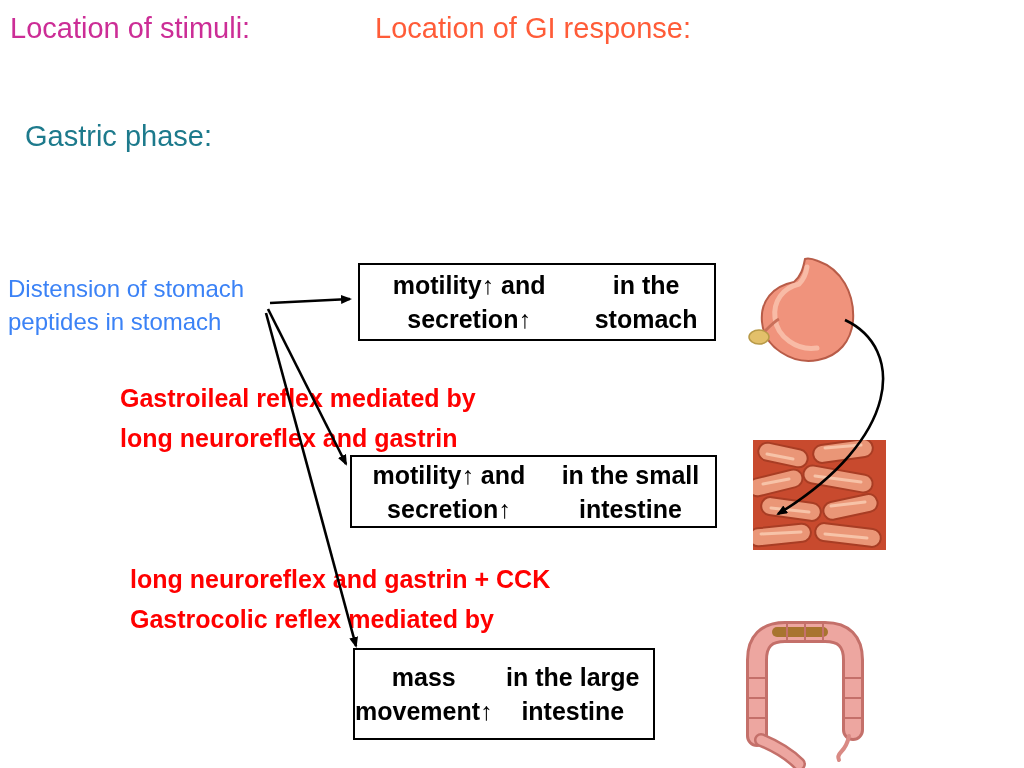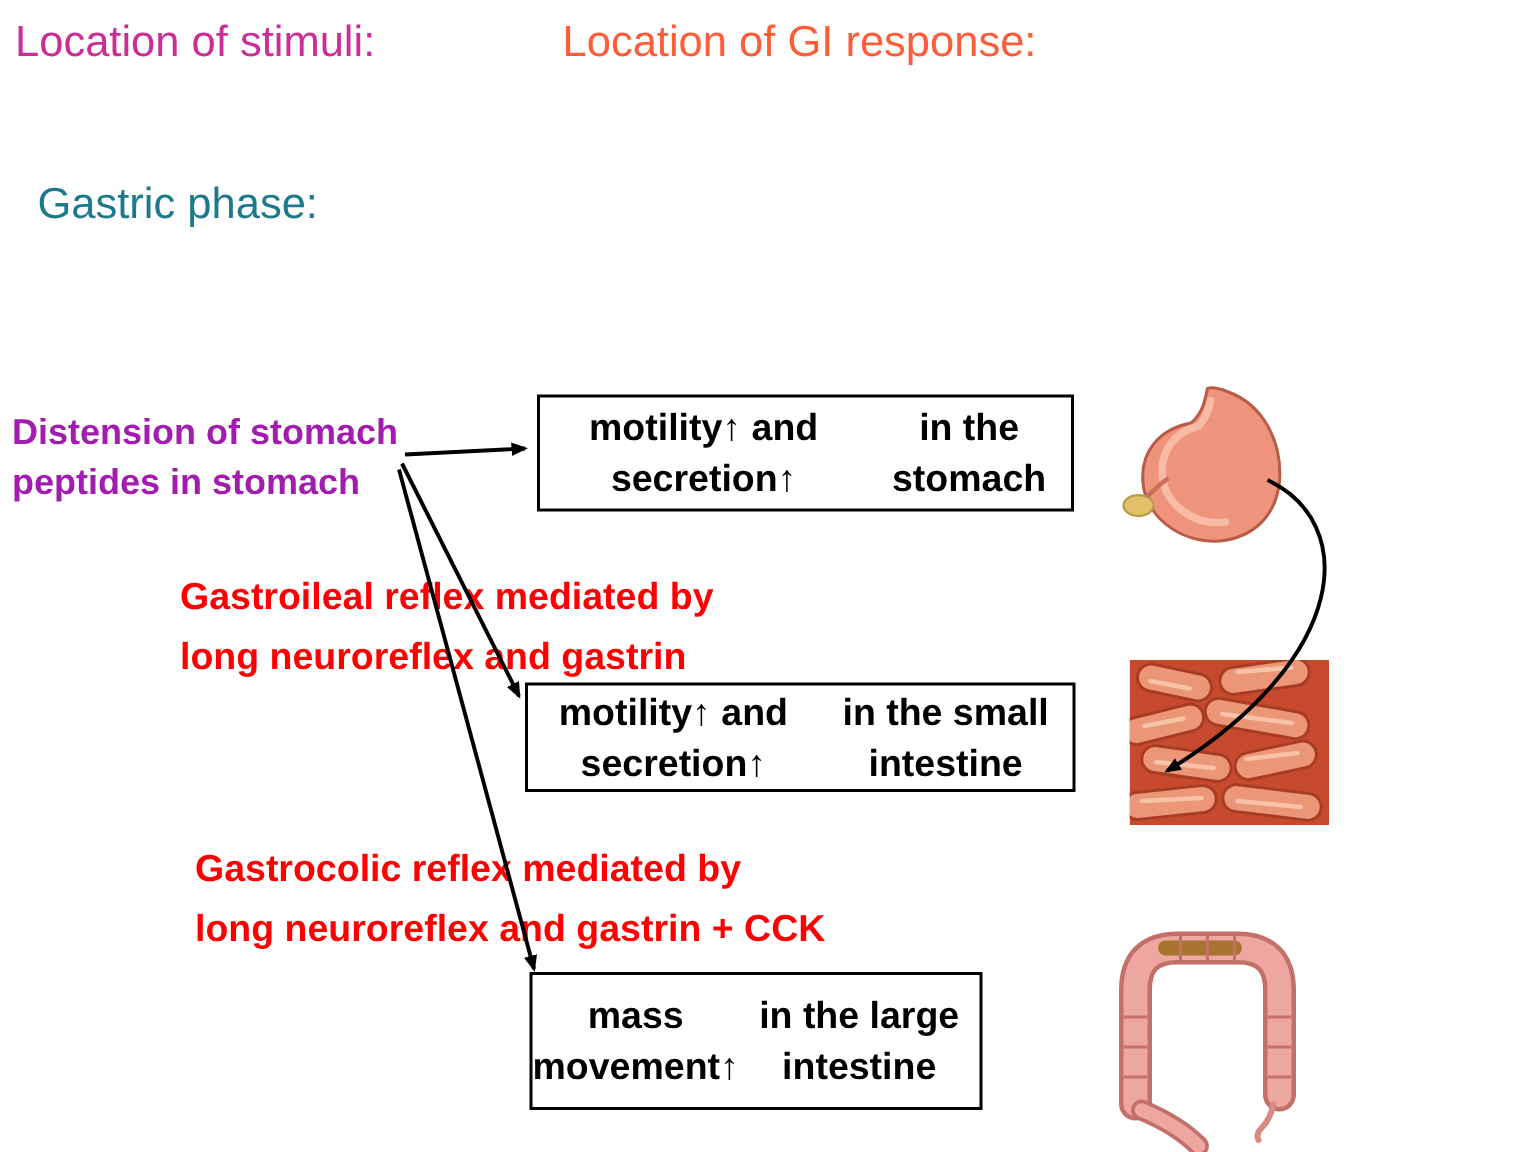--- a/index.html
+++ b/index.html
@@ -13,22 +13,22 @@
     font-family:"Liberation Sans", sans-serif;
   }
   .abs { position:absolute; }
   .hdr { font-size:29px; font-weight:400; white-space:nowrap; }
   .hdr-stimuli  { left:10px;  top:12px;  color:#cc2d96; }
   .hdr-response { left:375px; top:12px;  color:#ff5c38; }
   .hdr-phase    { left:10px;  top:120px; color:#1d7a8c;margin-left:15px; }
 
   .stimuli-text {
     left:8px; top:272px;
-    color:#a21caf;
-    font-weight:bold;
+    color:#3b82f6;
+    font-weight:normal;
     font-size:24px;
     line-height:33px;
   }
 
   .flow-box {
     border:2px solid #000;
     background:#ffffff;
     display:flex;
     flex-direction:row;
     justify-content:center;
@@ -94,22 +94,22 @@
     <div>mass movement↑</div>
     <div>in the large intestine</div>
   </div>
 
   <div class="abs reflex-note reflex-1">
     <div>Gastroileal reflex mediated by</div>
     <div>long neuroreflex and gastrin</div>
   </div>
 
   <div class="abs reflex-note reflex-2">
+    <div>long neuroreflex and gastrin + CCK</div>
     <div>Gastrocolic reflex mediated by</div>
-    <div>long neuroreflex and gastrin + CCK</div>
   </div>
 
   <div class="abs illus illus-stomach">
     <svg width="125" height="127" viewBox="0 0 125 127">
       <path d="M60,6 C58,16 56,23 49,29 C28,33 15,48 17,69 C19,94 47,112 73,107 C94,103 106,88 108,68 C110,40 96,16 73,8 C68,6 63,5 60,6 Z" fill="#f0937c" stroke="#b85c48" stroke-width="2"></path>
       <path d="M62,14 C61,21 59,26 54,31 C38,35 28,48 30,65 C32,84 52,98 72,95" fill="none" stroke="#f8bba6" stroke-width="5" stroke-linecap="round"></path>
       <ellipse cx="14" cy="84" rx="10" ry="7" fill="#e3c06a" stroke="#b89a48" stroke-width="1.5"></ellipse>
       <path d="M20,78 C26,72 30,68 34,66" fill="none" stroke="#c9705a" stroke-width="3"></path>
     </svg>
   </div>

